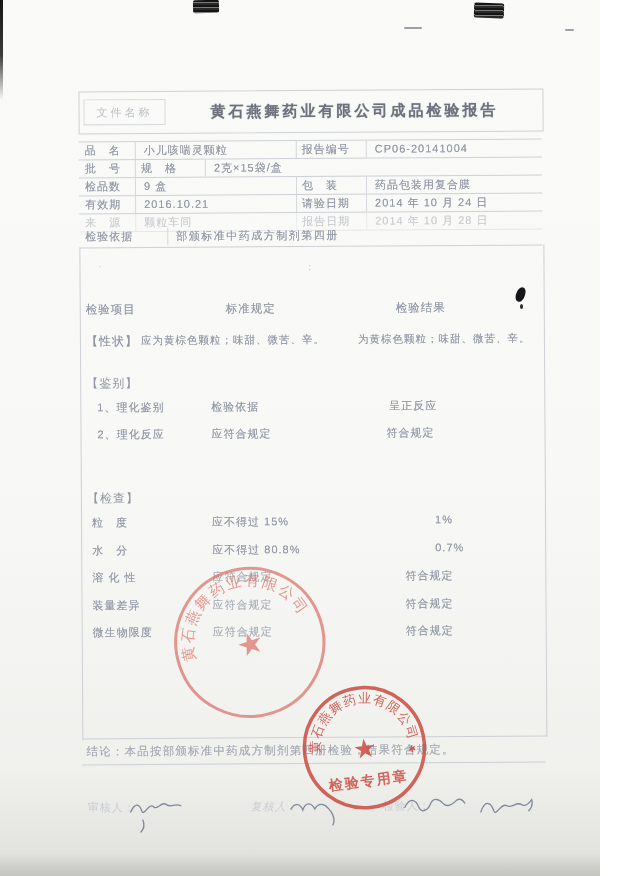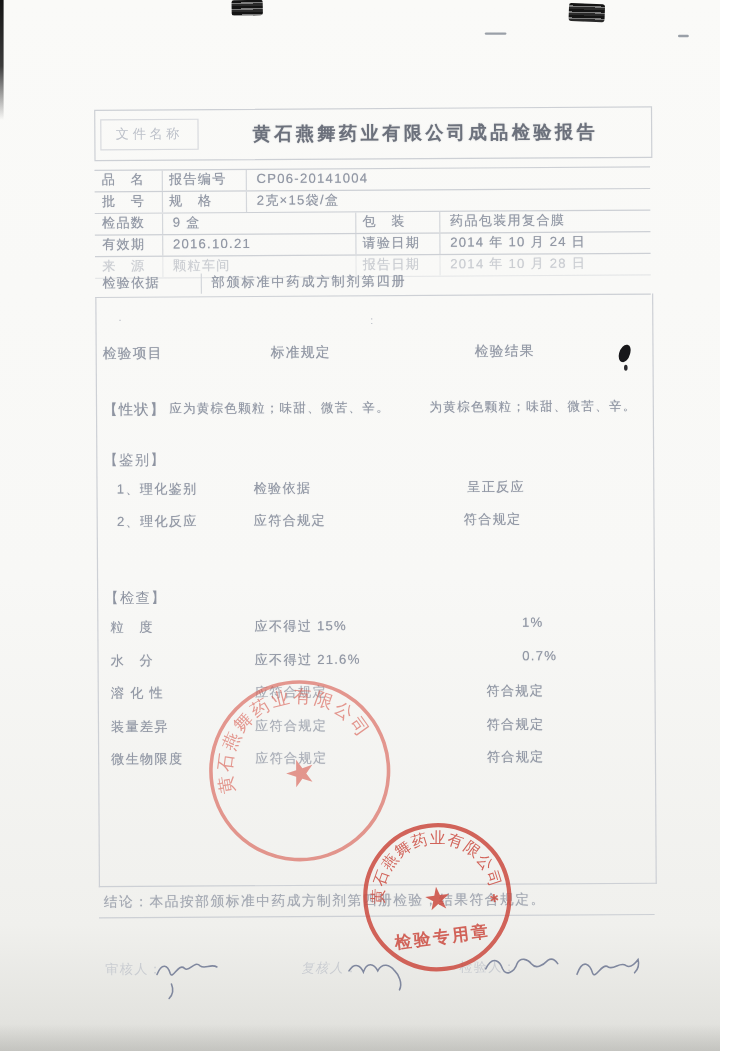--- a/index.html
+++ b/index.html
@@ -29,21 +29,21 @@
   
   .basis-row{position:absolute;left:80px;top:225px;width:463px;height:21px;border-bottom:1px solid #cdd0d5;font-size:11px;line-height:21px;}
   .basis-label{position:absolute;left:6px;letter-spacing:1px;}
   .basis-div{position:absolute;left:88px;top:2px;bottom:2px;width:1px;background:#d4d7db;}
   .basis-value{position:absolute;left:97px;letter-spacing:1.5px;}
   
   .main-box{position:absolute;left:80px;top:246px;width:463px;height:491px;
     border-left:1px solid #cdd0d5;border-right:1px solid #cdd0d5;border-bottom:1px solid #cdd0d5;}
   .mrow{position:absolute;left:0;right:0;height:16px;font-size:11px;}
   .mrow span{position:absolute;white-space:nowrap;letter-spacing:1px;}
-  .hdr{font-size:11.5px;letter-spacing:2px;}
+  .hdr{font-size:11.5px;letter-spacing:2px;margin-top:15px;}
   .pos-it{left:10px;} .pos-st{left:130px;} .pos-rs{left:323px;} .pos-num{left:353px;}
   .heading{position:absolute;left:5px;font-size:12px;letter-spacing:1px;color:#8f95a2;white-space:nowrap;}
   .speck{position:absolute;font-size:9px;color:#b7bbc4;}
   
   .concl-row{position:absolute;left:80px;top:737px;width:463px;height:26px;border-bottom:1px solid #cdd0d5;}
   .concl-text{position:absolute;left:4px;top:6px;font-size:11.5px;letter-spacing:1.2px;white-space:nowrap;opacity:.8;}
   
   .sig-row{position:absolute;left:80px;top:795px;width:463px;height:45px;}
   .sig-label{position:absolute;top:4px;font-size:11px;letter-spacing:1px;color:#aab0bd;opacity:.5;white-space:nowrap;}
   .sig-svg{position:absolute;left:0;top:0;}
@@ -72,20 +72,21 @@
   <div class="doc">
 
     <div class="title-box">
       <div class="title-label">文件名称</div>
       <div class="title-text">黄石燕舞药业有限公司成品检验报告</div>
     </div>
 
     <div class="info-table print">
       <div class="irow">
         <div class="c1">品　名</div>
+        <div class="c2">小儿咳喘灵颗粒</div>
         <div class="c3">报告编号</div>
         <div class="c4">CP06-20141004</div>
       </div>
       <div class="irow">
         <div class="c1">批　号</div>
         <div class="c3">规　格</div>
         <div class="c4">2克×15袋/盒</div>
       </div>
       <div class="irow">
         <div class="c1">检品数</div>
@@ -142,21 +143,21 @@
       </div>
 
       <div class="heading" style="top:243px;">【检查】</div>
       <div class="mrow print" style="top:268px;">
         <span class="pos-it">粒　度</span>
         <span class="pos-st">应不得过 15%</span>
         <span class="pos-num">1%</span>
       </div>
       <div class="mrow print" style="top:296px;">
         <span class="pos-it">水　分</span>
-        <span class="pos-st">应不得过 21.6%</span>
+        <span class="pos-st">应不得过 80.8%</span>
         <span class="pos-num">0.7%</span>
       </div>
       <div class="mrow print" style="top:323px;">
         <span class="pos-it">溶 化 性</span>
         <span class="pos-st semi">应符合规定</span>
         <span class="pos-rs">符合规定</span>
       </div>
       <div class="mrow print" style="top:351px;">
         <span class="pos-it">装量差异</span>
         <span class="pos-st semi">应符合规定</span>

